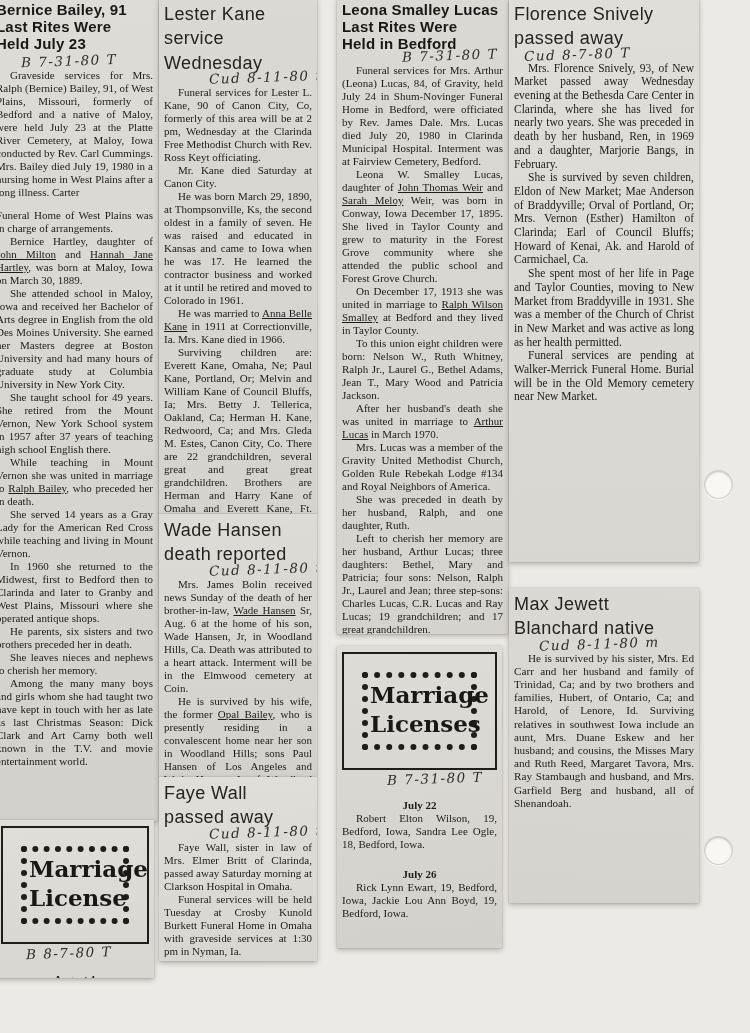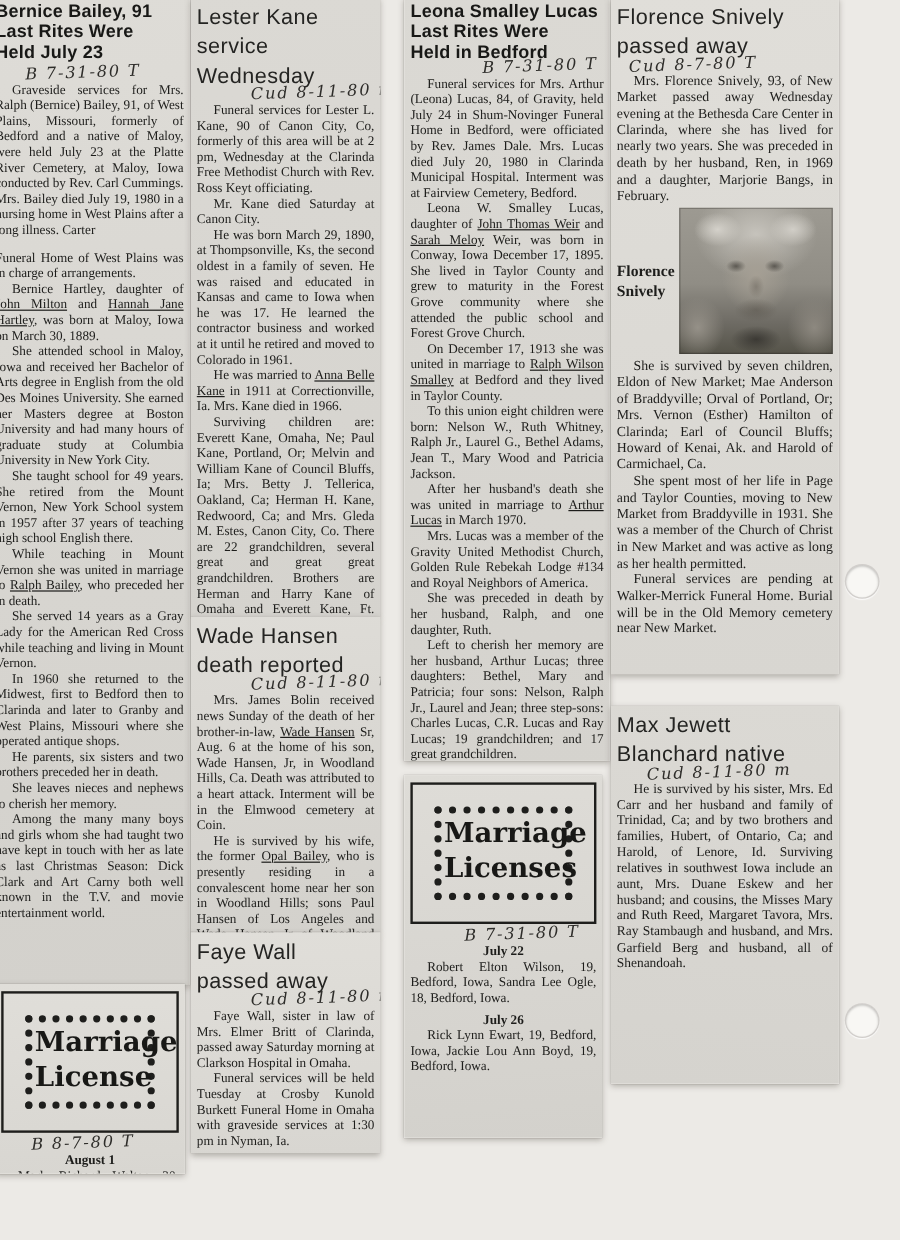--- a/index.html
+++ b/index.html
@@ -60,21 +60,21 @@
   .ropebox { border:2px solid #1e1e1c; padding:18px; margin:2px 0 3px 0; }
   .ropebox-inner { border:6px dotted #1e1e1c; padding:3px 2px 5px 2px; }
   .boxtitle {
     font-family:"DejaVu Serif", serif;
     font-weight:bold;
     text-align:center;
     font-size:23px;
     line-height:1.25;
     color:#181816;
   }
-  .lic-date { font-weight:bold; font-size:11px; text-align:center; margin-top:5px; }
+  .lic-date { font-weight:bold; font-size:11px; text-align:center; margin-top:17px; }
   .lic-text { margin:0; font-size:11px; line-height:13px; text-align:justify; text-indent:14px; }
 
   
   .photo-row { display:flex; align-items:center; margin:2px 0 4px 0; }
   .photo-caption {
     flex:0 0 48px;
     font-weight:bold;
     font-size:13px;
     line-height:1.35;
     padding-right:4px;
@@ -203,24 +203,20 @@
         <p class="lic-text">Rick Lynn Ewart, 19, Bedford, Iowa, Jackie Lou Ann Boyd, 19, Bedford, Iowa.</p>
       </div>
   </article>
 
   <article class="clip bg-c" style="left:509px; top:-2px; width:190px; height:564px;">
     <h2 class="hl hl-light">Florence Snively<br>passed away</h2>
     <span class="hand hand-ml10 hand-up">Cud 8-7-80 T</span>
     <div class="body body-lg">
         <p class="para">Mrs. Florence Snively, 93, of New Market passed away Wednesday evening at the Bethesda Care Center in Clarinda, where she has lived for nearly two years. She was preceded in death by her husband, Ren, in 1969 and a daughter, Marjorie Bangs, in February.</p>
       </div>
-    <div class="photo-row">
-      <div class="photo-caption">Florence<br>Snively</div>
-      <div class="photo"></div>
-    </div>
     <div class="body body-lg">
         <p class="para">She is survived by seven children, Eldon of New Market; Mae Anderson of Braddyville; Orval of Portland, Or; Mrs. Vernon (Esther) Hamilton of Clarinda; Earl of Council Bluffs; Howard of Kenai, Ak. and Harold of Carmichael, Ca.</p>
         <p class="para">She spent most of her life in Page and Taylor Counties, moving to New Market from Braddyville in 1931. She was a member of the Church of Christ in New Market and was active as long as her health permitted.</p>
         <p class="para">Funeral services are pending at Walker-Merrick Funeral Home. Burial will be in the Old Memory cemetery near New Market.</p>
       </div>
   </article>
 
   <article class="clip bg-b" style="left:509px; top:588px; width:190px; height:315px;">
     <h2 class="hl hl-light">Max Jewett<br>Blanchard native</h2>
     <span class="hand hand-ml25 hand-up">Cud 8-11-80 m</span>

